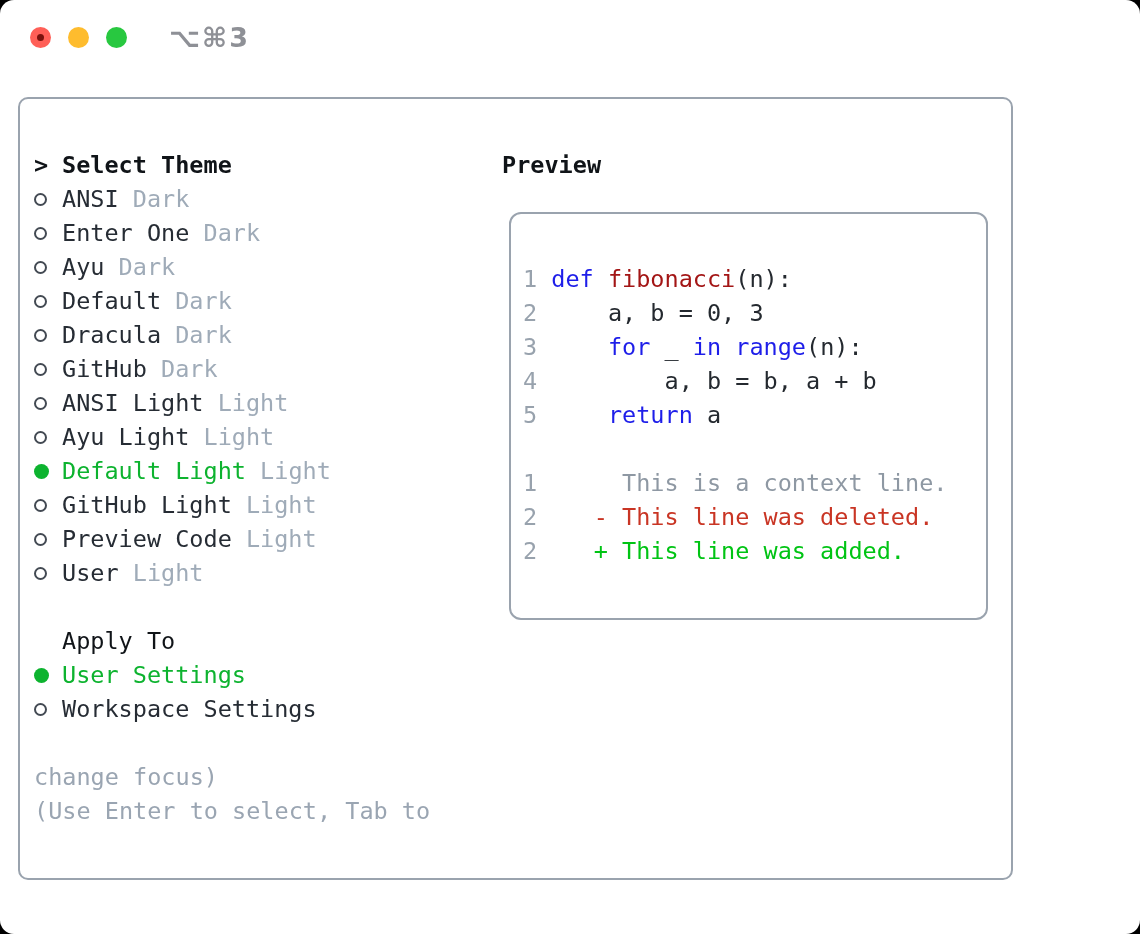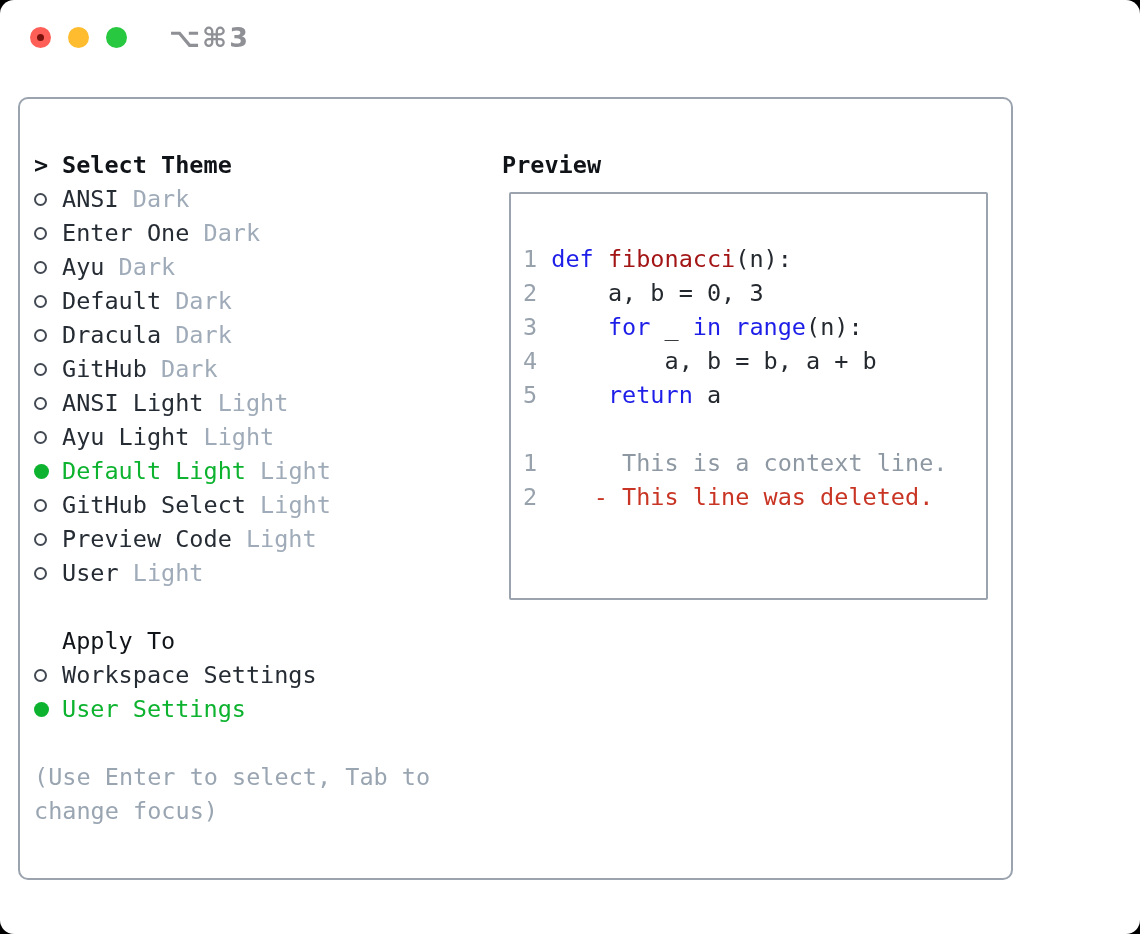--- a/index.html
+++ b/index.html
@@ -54,22 +54,22 @@
   .section-title{font-weight:bold;color:var(--header-text);}
   .plain-title{color:var(--header-text);}
   .theme-name{color:var(--name-text);}
   .theme-tag{color:var(--tag-gray);}
   .row.selected .theme-name,.row.selected .option-label{color:var(--accent-green);}
   .option-label{color:var(--name-text);}
   .spacer-row{height:34px;}
   .help-line{height:34px;line-height:34px;font-size:23.5px;color:var(--help-gray);white-space:pre;}
   
   .preview-title{height:34px;line-height:34px;font-size:23.5px;font-weight:bold;color:var(--header-text);}
-  .preview-box{margin-top:10px;margin-left:7px;width:479px;height:408px;
-    border:2px solid var(--border-gray);border-radius:2px;background:var(--window-bg);
+  .preview-box{margin-top:30px;margin-left:7px;width:479px;height:408px;
+    border:2px solid var(--border-gray);border-radius:12px;background:var(--window-bg);
     padding:48px 6px 0 12px;overflow:hidden;}
   .code-line{height:34px;line-height:34px;font-size:23.5px;white-space:pre;}
   .ln{color:var(--line-number-gray);}
   .seg-pl{color:var(--code-text);}
   .seg-kw{color:var(--keyword-blue);}
   .seg-fn{color:var(--function-red);}
   .seg-ctx{color:var(--context-gray);}
   .seg-del{color:var(--deleted-red);}
   .seg-add{color:var(--added-green);}
 </style>
@@ -98,55 +98,56 @@
       <div id="theme-list">
           <div class="row"><span class="marker"><span class="ring"></span></span><span class="theme-name">ANSI</span><span class="theme-tag"> Dark</span></div>
           <div class="row"><span class="marker"><span class="ring"></span></span><span class="theme-name">Enter One</span><span class="theme-tag"> Dark</span></div>
           <div class="row"><span class="marker"><span class="ring"></span></span><span class="theme-name">Ayu</span><span class="theme-tag"> Dark</span></div>
           <div class="row"><span class="marker"><span class="ring"></span></span><span class="theme-name">Default</span><span class="theme-tag"> Dark</span></div>
           <div class="row"><span class="marker"><span class="ring"></span></span><span class="theme-name">Dracula</span><span class="theme-tag"> Dark</span></div>
           <div class="row"><span class="marker"><span class="ring"></span></span><span class="theme-name">GitHub</span><span class="theme-tag"> Dark</span></div>
           <div class="row"><span class="marker"><span class="ring"></span></span><span class="theme-name">ANSI Light</span><span class="theme-tag"> Light</span></div>
           <div class="row"><span class="marker"><span class="ring"></span></span><span class="theme-name">Ayu Light</span><span class="theme-tag"> Light</span></div>
           <div class="row selected"><span class="marker"><span class="disc"></span></span><span class="theme-name">Default Light</span><span class="theme-tag"> Light</span></div>
-          <div class="row"><span class="marker"><span class="ring"></span></span><span class="theme-name">GitHub Select</span><span class="theme-tag"> Light</span></div>
+          <div class="row"><span class="marker"><span class="ring"></span></span><span class="theme-name">GitHub Light</span><span class="theme-tag"> Light</span></div>
           <div class="row"><span class="marker"><span class="ring"></span></span><span class="theme-name">Preview Code</span><span class="theme-tag"> Light</span></div>
           <div class="row"><span class="marker"><span class="ring"></span></span><span class="theme-name">User</span><span class="theme-tag"> Light</span></div>
         </div>
 
       <div class="spacer-row"></div>
 
       <div class="row">
         <span class="marker"></span>
         <span class="plain-title">Apply To</span>
       </div>
 
       <div id="apply-list">
+          <div class="row selected"><span class="marker"><span class="disc"></span></span><span class="option-label">User Settings</span></div>
           <div class="row"><span class="marker"><span class="ring"></span></span><span class="option-label">Workspace Settings</span></div>
-          <div class="row selected"><span class="marker"><span class="disc"></span></span><span class="option-label">User Settings</span></div>
         </div>
 
       <div class="spacer-row"></div>
 
       <div id="help-text">
+          <div class="help-line">change focus)</div>
           <div class="help-line">(Use Enter to select, Tab to</div>
-          <div class="help-line">change focus)</div>
         </div>
     </div>
 
     <div class="right-col">
       <div class="preview-title">Preview</div>
       <div class="preview-box">
         <div id="code-block">
             <div class="code-line"><span class="ln">1</span><span class="seg-pl"> </span><span class="seg-kw">def</span><span class="seg-pl"> </span><span class="seg-fn">fibonacci</span><span class="seg-pl">(n):</span></div>
             <div class="code-line"><span class="ln">2</span><span class="seg-pl">     a, b = 0, 3</span></div>
             <div class="code-line"><span class="ln">3</span><span class="seg-pl">     </span><span class="seg-kw">for</span><span class="seg-pl"> _ </span><span class="seg-kw">in</span><span class="seg-pl"> </span><span class="seg-kw">range</span><span class="seg-pl">(n):</span></div>
             <div class="code-line"><span class="ln">4</span><span class="seg-pl">         a, b = b, a + b</span></div>
             <div class="code-line"><span class="ln">5</span><span class="seg-pl">     </span><span class="seg-kw">return</span><span class="seg-pl"> a</span></div>
             <div class="code-line"><span class="ln"></span></div>
             <div class="code-line"><span class="ln">1</span><span class="seg-ctx">      This is a context line.</span></div>
             <div class="code-line"><span class="ln">2</span><span class="seg-del">    - This line was deleted.</span></div>
+            <div class="code-line"><span class="ln">2</span><span class="seg-add">    + This line was added.</span></div>
           </div>
       </div>
     </div>
 
   </div>
 </div>
 
 </body></html>

